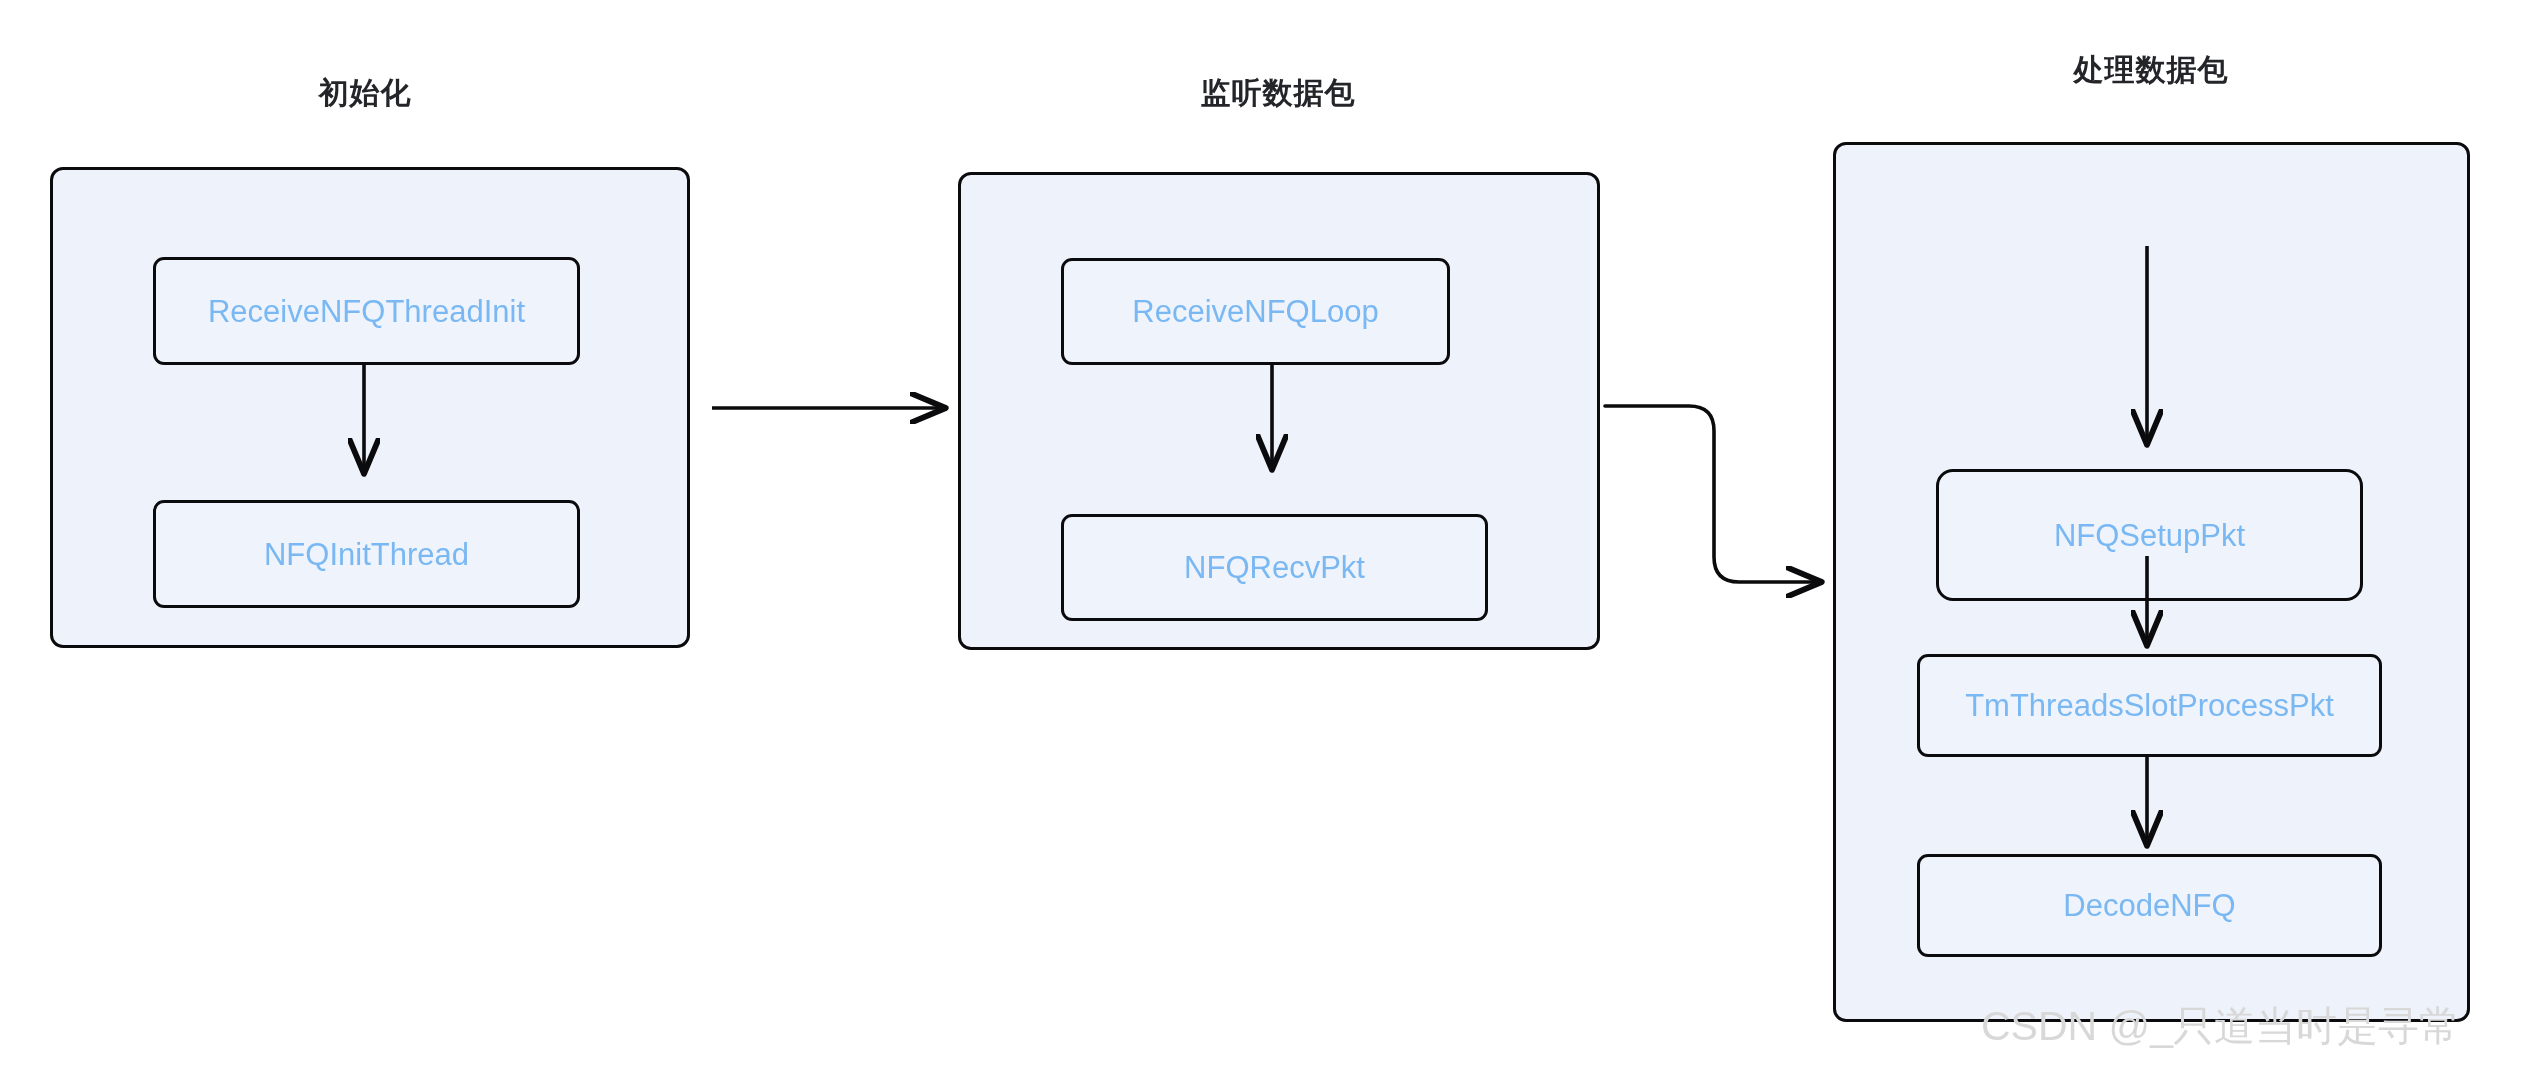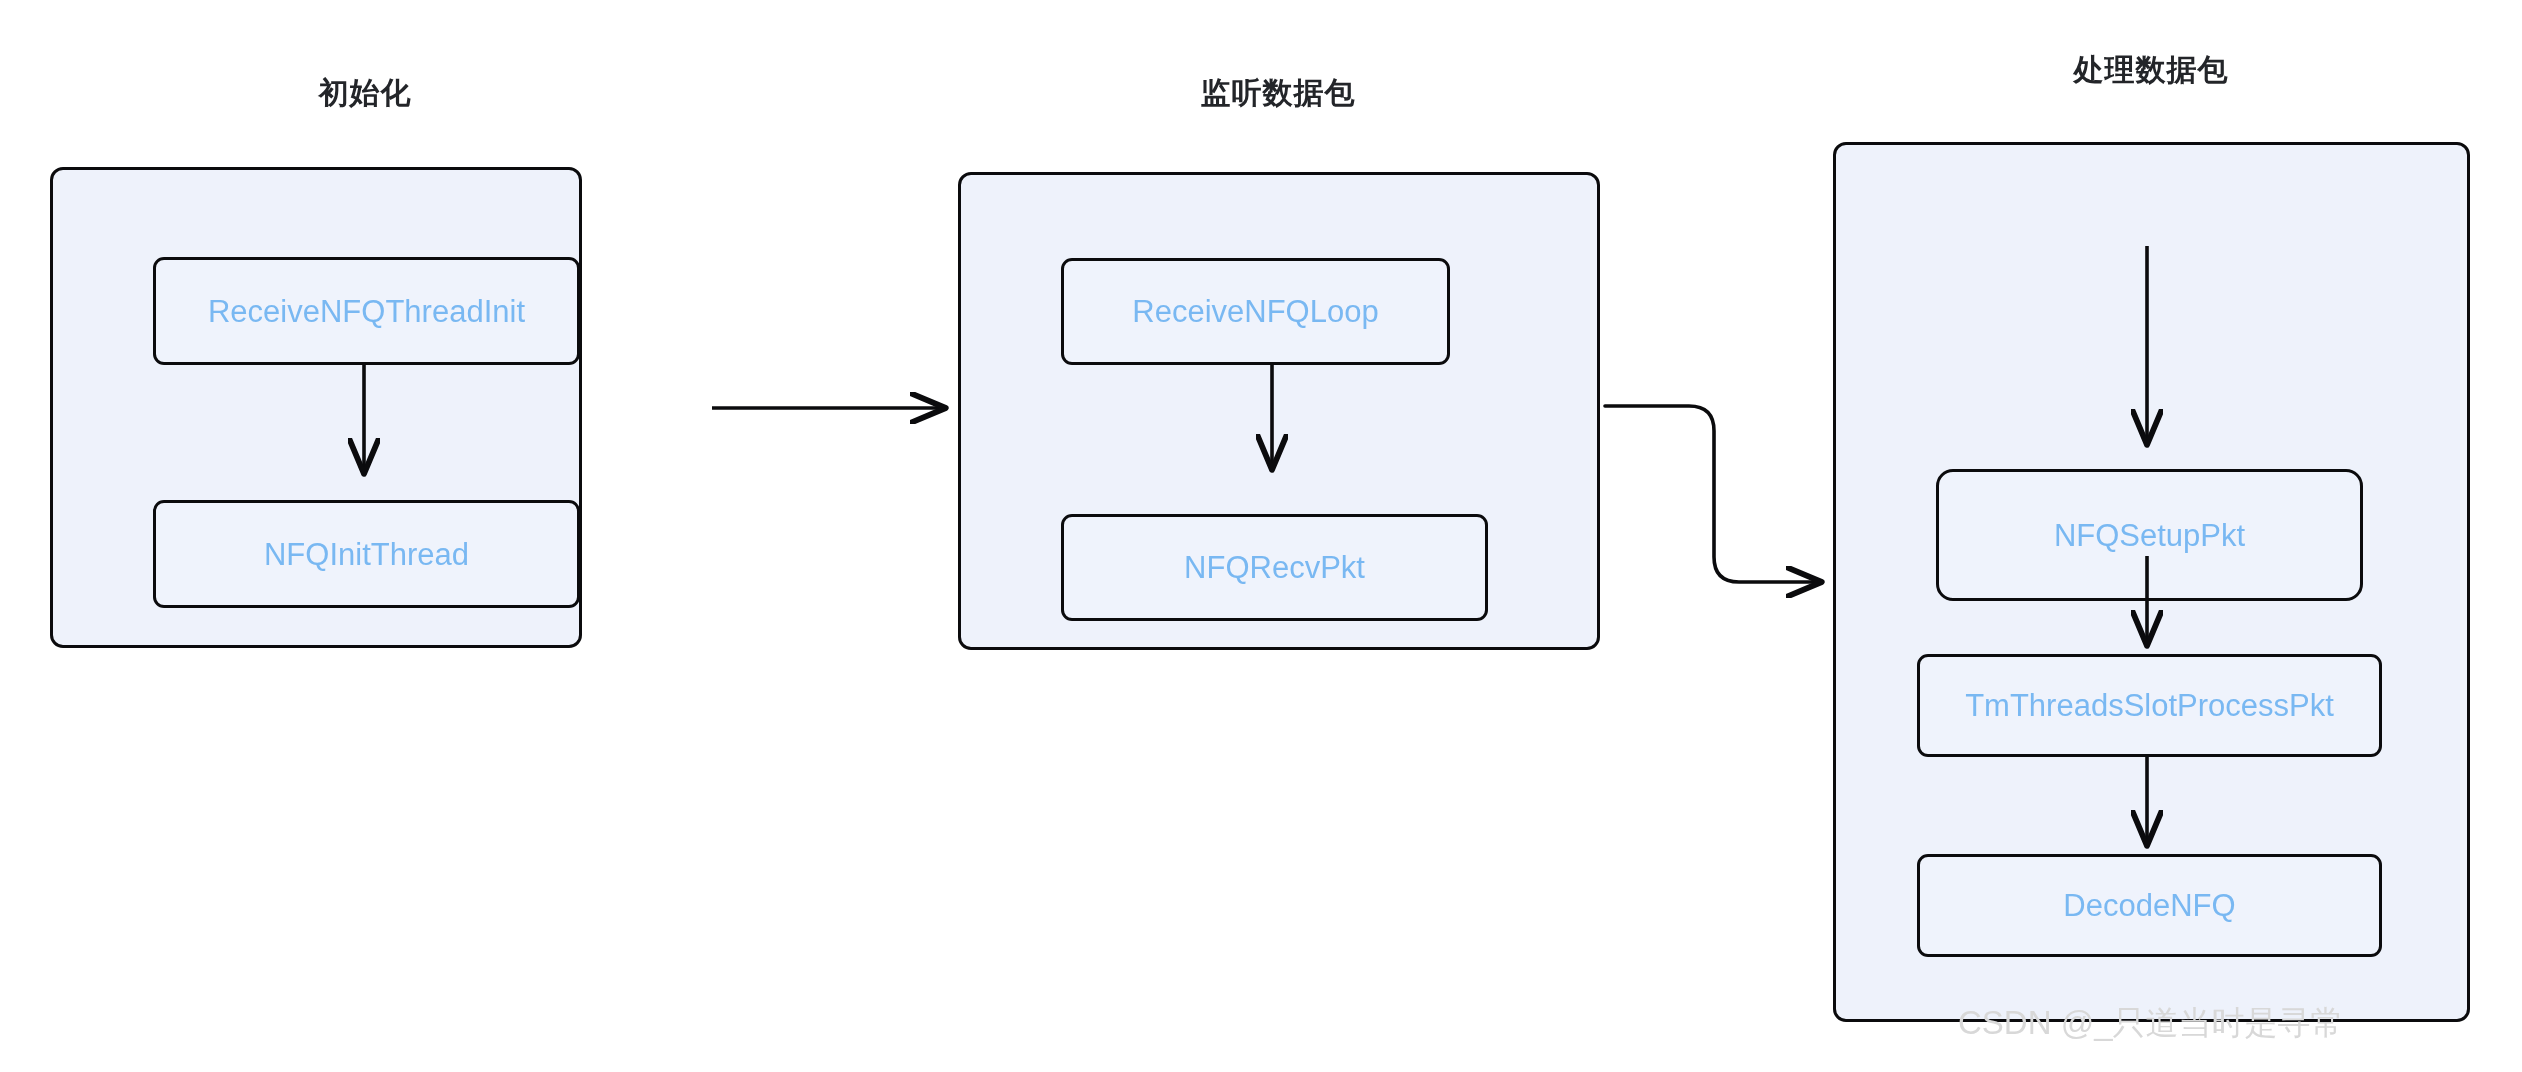--- a/index.html
+++ b/index.html
@@ -57,34 +57,35 @@
     position: absolute;
     left: 0; top: 0;
     width: 2522px; height: 1072px;
     pointer-events: none;
   }
 
   
   .watermark {
     position: absolute;
     color: #d8d8d8;
-    font-size: 33px;
+    font-size: 41px;
     white-space: nowrap;
     line-height: 1;
     user-select: none;
+    margin-left: 23px;
   }
 </style>
 </head>
 <body>
 
 <div id="stage">
 
   <div class="cluster-title" style="left:215px; top:78px; width:300px;">初始化</div>
 
-  <div class="cluster" style="left:50px; top:167px; width:532px; height:481px;">
+  <div class="cluster" style="left:50px; top:167px; width:640px; height:481px;">
 
     <div class="node" style="left:100px; top:87px; width:427px; height:108px;">
       <span class="node-label">ReceiveNFQThreadInit</span>
     </div>
 
     <div class="node" style="left:100px; top:330px; width:427px; height:108px;">
       <span class="node-label">NFQInitThread</span>
     </div>
   </div>
 

